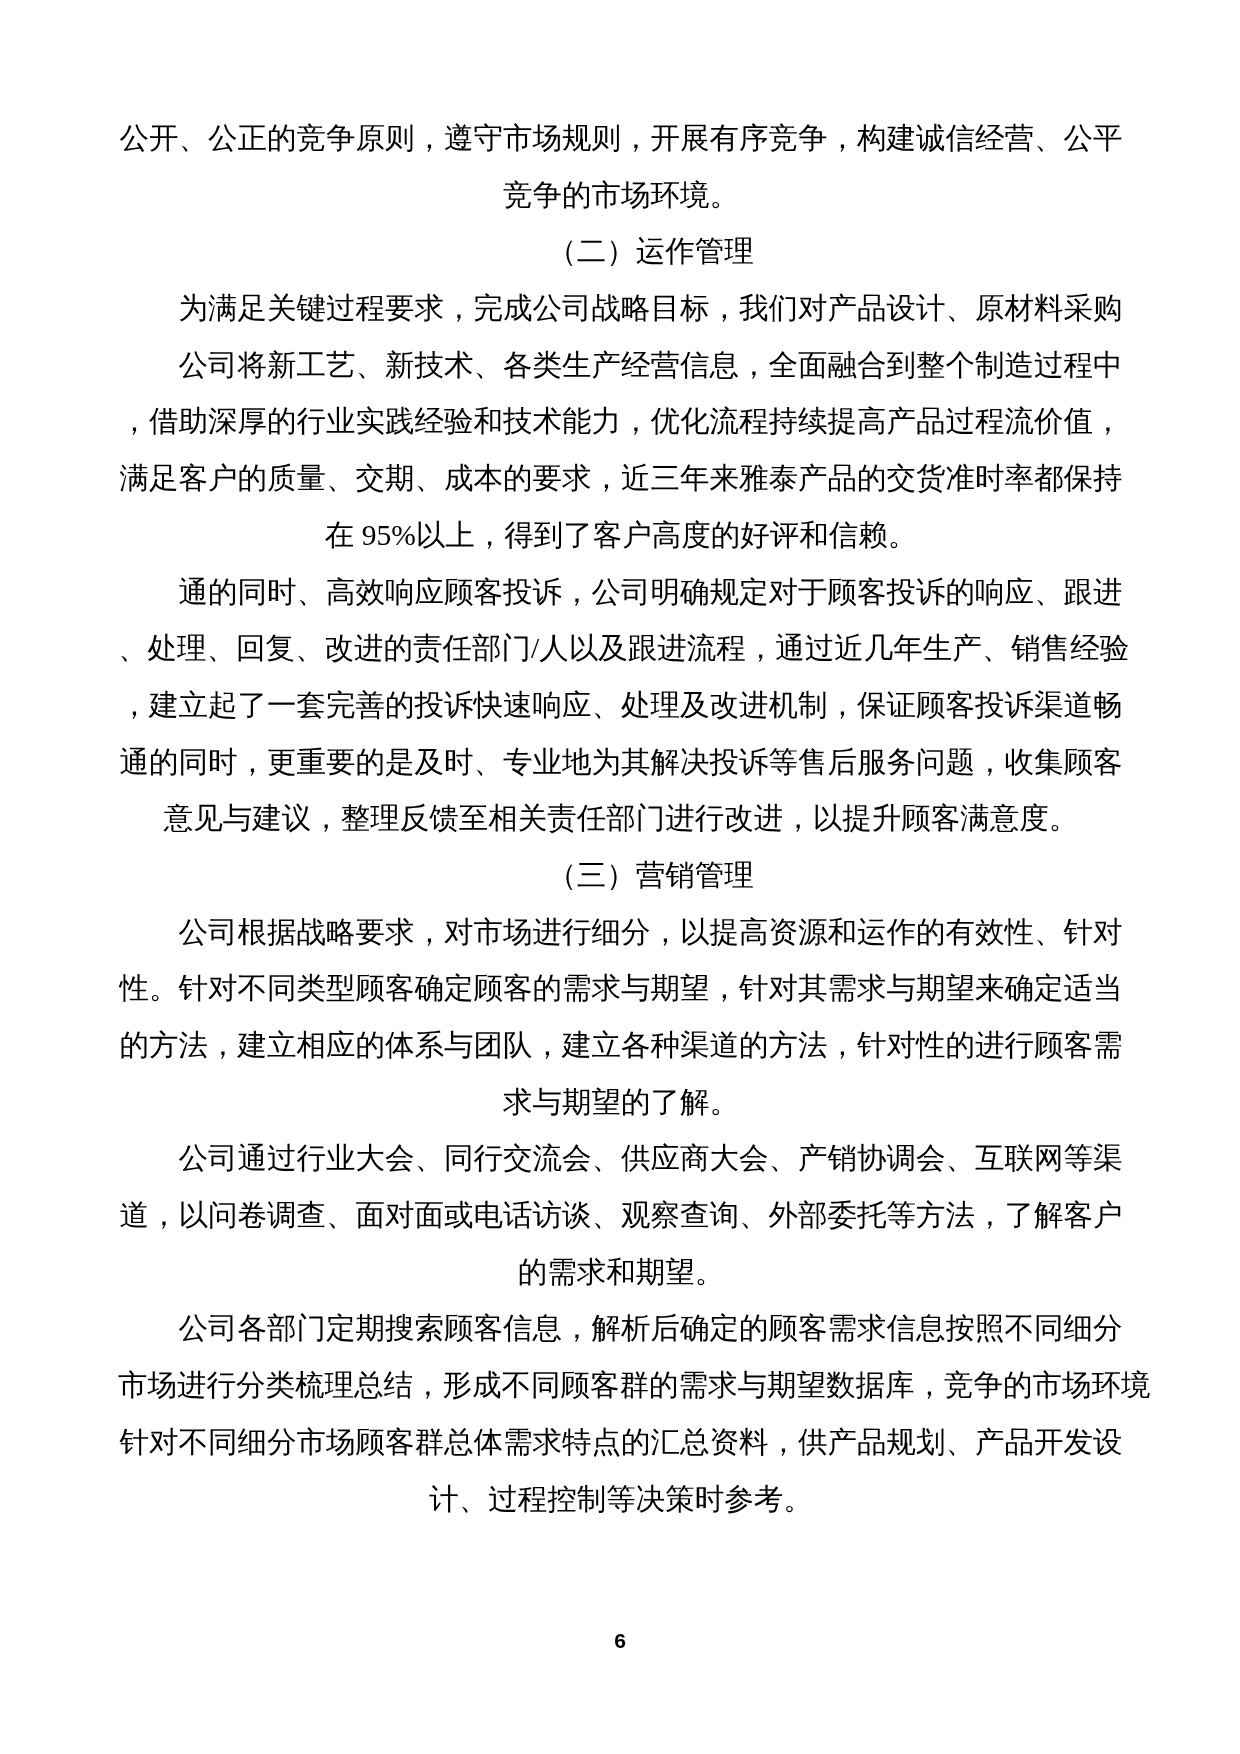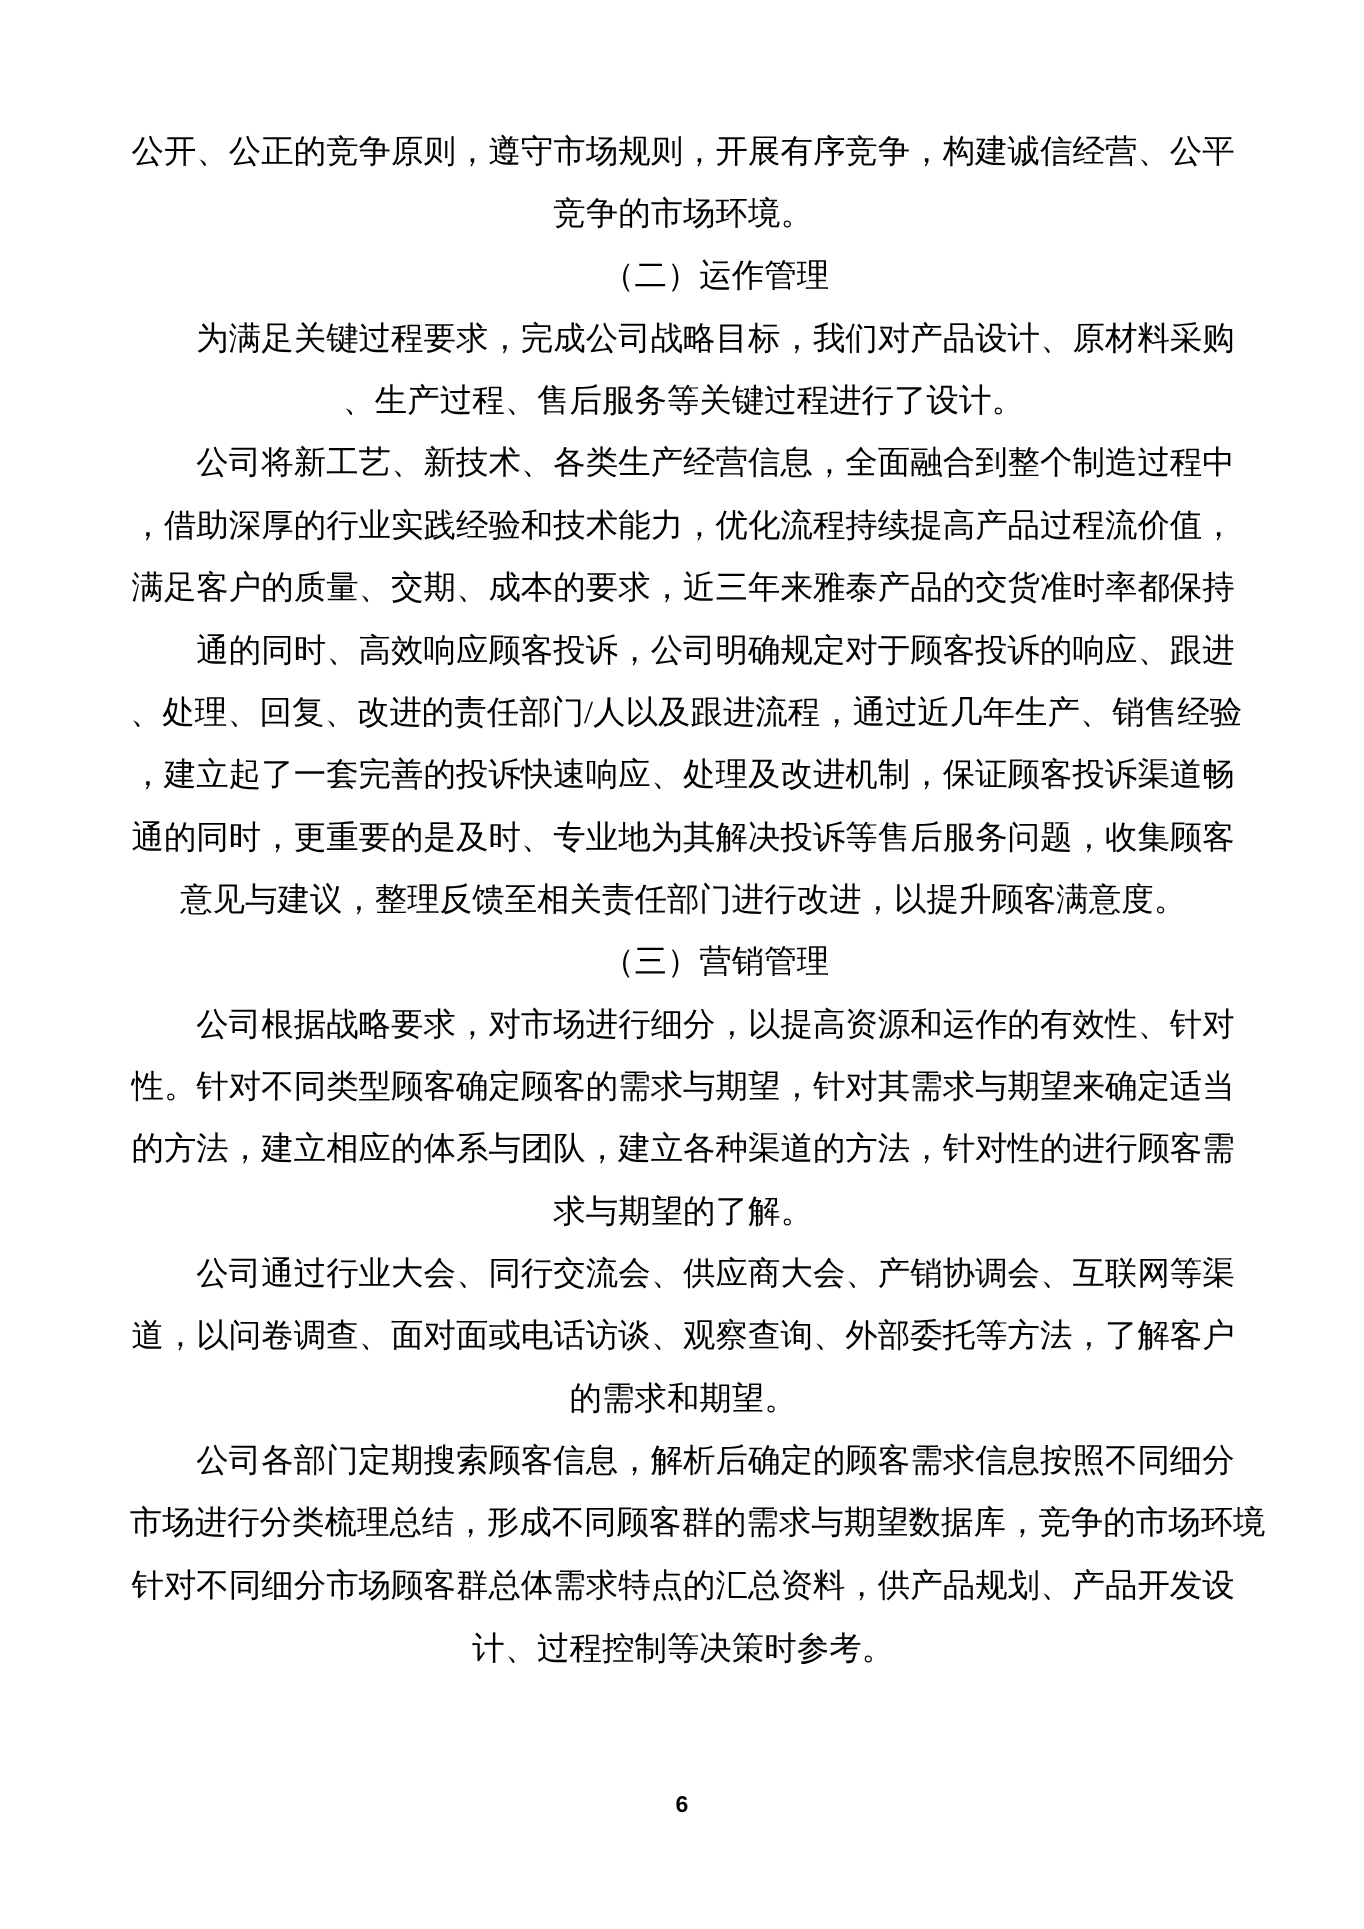--- a/index.html
+++ b/index.html
@@ -57,26 +57,26 @@
   <div class="doc-body">
       <div class="paragraph">
         <div class="line">公开、公正的竞争原则，遵守市场规则，开展有序竞争，构建诚信经营、公平</div>
         <div class="line">竞争的市场环境。</div>
       </div>
       <div class="paragraph">
         <div class="line indent">（二）运作管理</div>
       </div>
       <div class="paragraph">
         <div class="line indent">为满足关键过程要求，完成公司战略目标，我们对产品设计、原材料采购</div>
-        <div class="line">、生产过程、售后服务等关键过程进行了设计。</div>
       </div>
       <div class="paragraph">
         <div class="line indent">公司将新工艺、新技术、各类生产经营信息，全面融合到整个制造过程中</div>
         <div class="line">，借助深厚的行业实践经验和技术能力，优化流程持续提高产品过程流价值，</div>
         <div class="line">满足客户的质量、交期、成本的要求，近三年来雅泰产品的交货准时率都保持</div>
+        <div class="line">在 95%以上，得到了客户高度的好评和信赖。</div>
       </div>
       <div class="paragraph">
         <div class="line indent">通的同时、高效响应顾客投诉，公司明确规定对于顾客投诉的响应、跟进</div>
         <div class="line">、处理、回复、改进的责任部门/人以及跟进流程，通过近几年生产、销售经验</div>
         <div class="line">，建立起了一套完善的投诉快速响应、处理及改进机制，保证顾客投诉渠道畅</div>
         <div class="line">通的同时，更重要的是及时、专业地为其解决投诉等售后服务问题，收集顾客</div>
         <div class="line">意见与建议，整理反馈至相关责任部门进行改进，以提升顾客满意度。</div>
       </div>
       <div class="paragraph">
         <div class="line indent">（三）营销管理</div>

